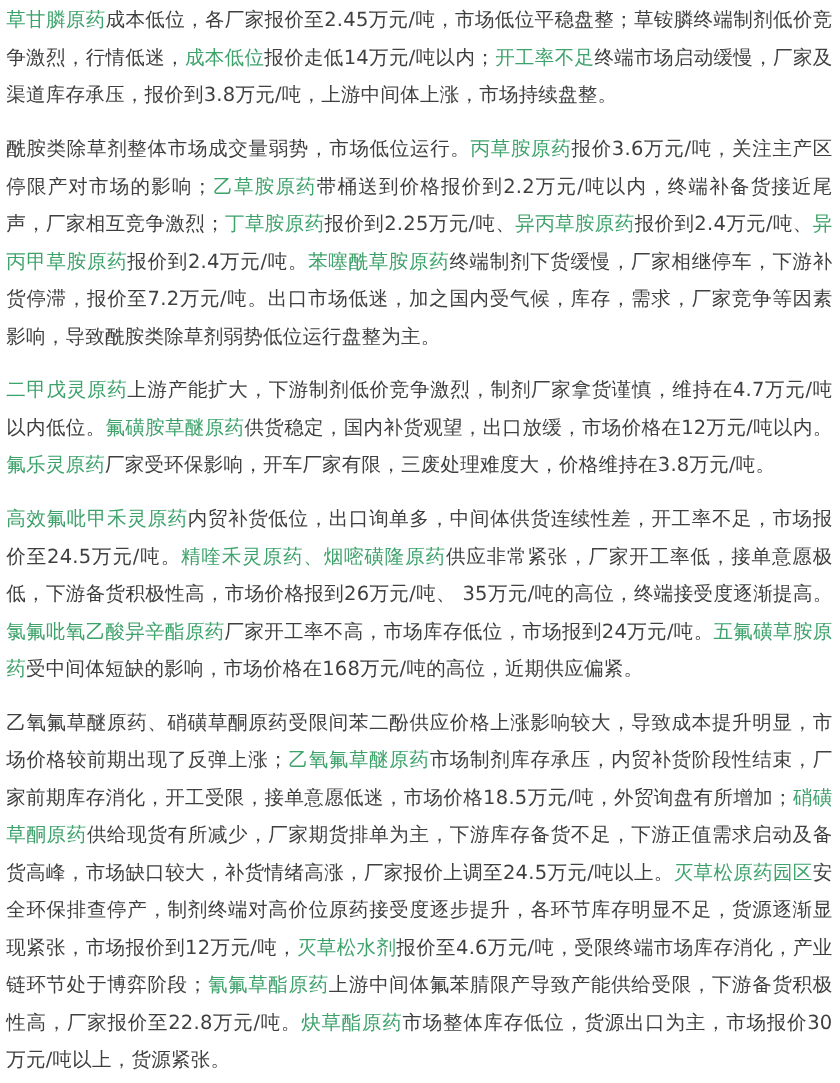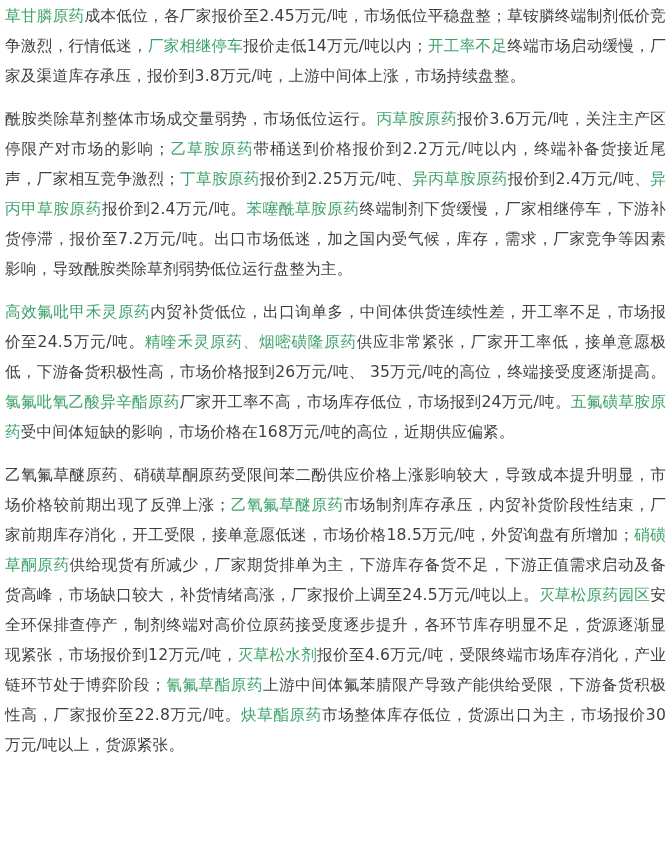--- a/index.html
+++ b/index.html
@@ -35,17 +35,18 @@
     text-decoration: none;
   }
   span.txt {
     color: var(--text-color, #3f3f3f);
   }
 </style>
 </head>
 <body style="background: rgb(255, 255, 255);">
 
 <div class="article" id="article">
-    <p class="para"><span class="hl">草甘膦原药</span><span class="txt">成本低位，各厂家报价至2.45万元/吨，市场低位平稳盘整；草铵膦终端制剂低价竞争激烈，行情低迷，</span><span class="hl">厂家相继停车</span><span class="txt">报价走低14万元/吨以内；</span><span class="hl">开工率不足</span><span class="txt">终端市场启动缓慢，厂家及渠道库存承压，报价到3.8万元/吨，上游中间体上涨，市场持续盘整。</span></p>
+    <p class="para"><span class="hl">草甘膦原药</span><span class="txt">成本低位，各厂家报价至2.45万元/吨，市场低位平稳盘整；草铵膦终端制剂低价竞争激烈，行情低迷，</span><span class="hl">成本低位</span><span class="txt">报价走低14万元/吨以内；</span><span class="hl">开工率不足</span><span class="txt">终端市场启动缓慢，厂家及渠道库存承压，报价到3.8万元/吨，上游中间体上涨，市场持续盘整。</span></p>
     <p class="para"><span class="txt">酰胺类除草剂整体市场成交量弱势，市场低位运行。</span><span class="hl">丙草胺原药</span><span class="txt">报价3.6万元/吨，关注主产区停限产对市场的影响；</span><span class="hl">乙草胺原药</span><span class="txt">带桶送到价格报价到2.2万元/吨以内，终端补备货接近尾声，厂家相互竞争激烈；</span><span class="hl">丁草胺原药</span><span class="txt">报价到2.25万元/吨、</span><span class="hl">异丙草胺原药</span><span class="txt">报价到2.4万元/吨、</span><span class="hl">异丙甲草胺原药</span><span class="txt">报价到2.4万元/吨。</span><span class="hl">苯噻酰草胺原药</span><span class="txt">终端制剂下货缓慢，厂家相继停车，下游补货停滞，报价至7.2万元/吨。出口市场低迷，加之国内受气候，库存，需求，厂家竞争等因素影响，导致酰胺类除草剂弱势低位运行盘整为主。</span></p>
+    <p class="para"><span class="hl">二甲戊灵原药</span><span class="txt">上游产能扩大，下游制剂低价竞争激烈，制剂厂家拿货谨慎，维持在4.7万元/吨以内低位。</span><span class="hl">氟磺胺草醚原药</span><span class="txt">供货稳定，国内补货观望，出口放缓，市场价格在12万元/吨以内。</span><span class="hl">氟乐灵原药</span><span class="txt">厂家受环保影响，开车厂家有限，三废处理难度大，价格维持在3.8万元/吨。</span></p>
     <p class="para"><span class="hl">高效氟吡甲禾灵原药</span><span class="txt">内贸补货低位，出口询单多，中间体供货连续性差，开工率不足，市场报价至24.5万元/吨。</span><span class="hl">精喹禾灵原药、烟嘧磺隆原药</span><span class="txt">供应非常紧张，厂家开工率低，接单意愿极低，下游备货积极性高，市场价格报到26万元/吨、 35万元/吨的高位，终端接受度逐渐提高。</span><span class="hl">氯氟吡氧乙酸异辛酯原药</span><span class="txt">厂家开工率不高，市场库存低位，市场报到24万元/吨。</span><span class="hl">五氟磺草胺原药</span><span class="txt">受中间体短缺的影响，市场价格在168万元/吨的高位，近期供应偏紧。</span></p>
     <p class="para"><span class="txt">乙氧氟草醚原药、硝磺草酮原药受限间苯二酚供应价格上涨影响较大，导致成本提升明显，市场价格较前期出现了反弹上涨；</span><span class="hl">乙氧氟草醚原药</span><span class="txt">市场制剂库存承压，内贸补货阶段性结束，厂家前期库存消化，开工受限，接单意愿低迷，市场价格18.5万元/吨，外贸询盘有所增加；</span><span class="hl">硝磺草酮原药</span><span class="txt">供给现货有所减少，厂家期货排单为主，下游库存备货不足，下游正值需求启动及备货高峰，市场缺口较大，补货情绪高涨，厂家报价上调至24.5万元/吨以上。</span><span class="hl">灭草松原药园区</span><span class="txt">安全环保排查停产，制剂终端对高价位原药接受度逐步提升，各环节库存明显不足，货源逐渐显现紧张，市场报价到12万元/吨，</span><span class="hl">灭草松水剂</span><span class="txt">报价至4.6万元/吨，受限终端市场库存消化，产业链环节处于博弈阶段；</span><span class="hl">氰氟草酯原药</span><span class="txt">上游中间体氟苯腈限产导致产能供给受限，下游备货积极性高，厂家报价至22.8万元/吨。</span><span class="hl">炔草酯原药</span><span class="txt">市场整体库存低位，货源出口为主，市场报价30万元/吨以上，货源紧张。</span></p>
   </div>
 
 </body></html>

